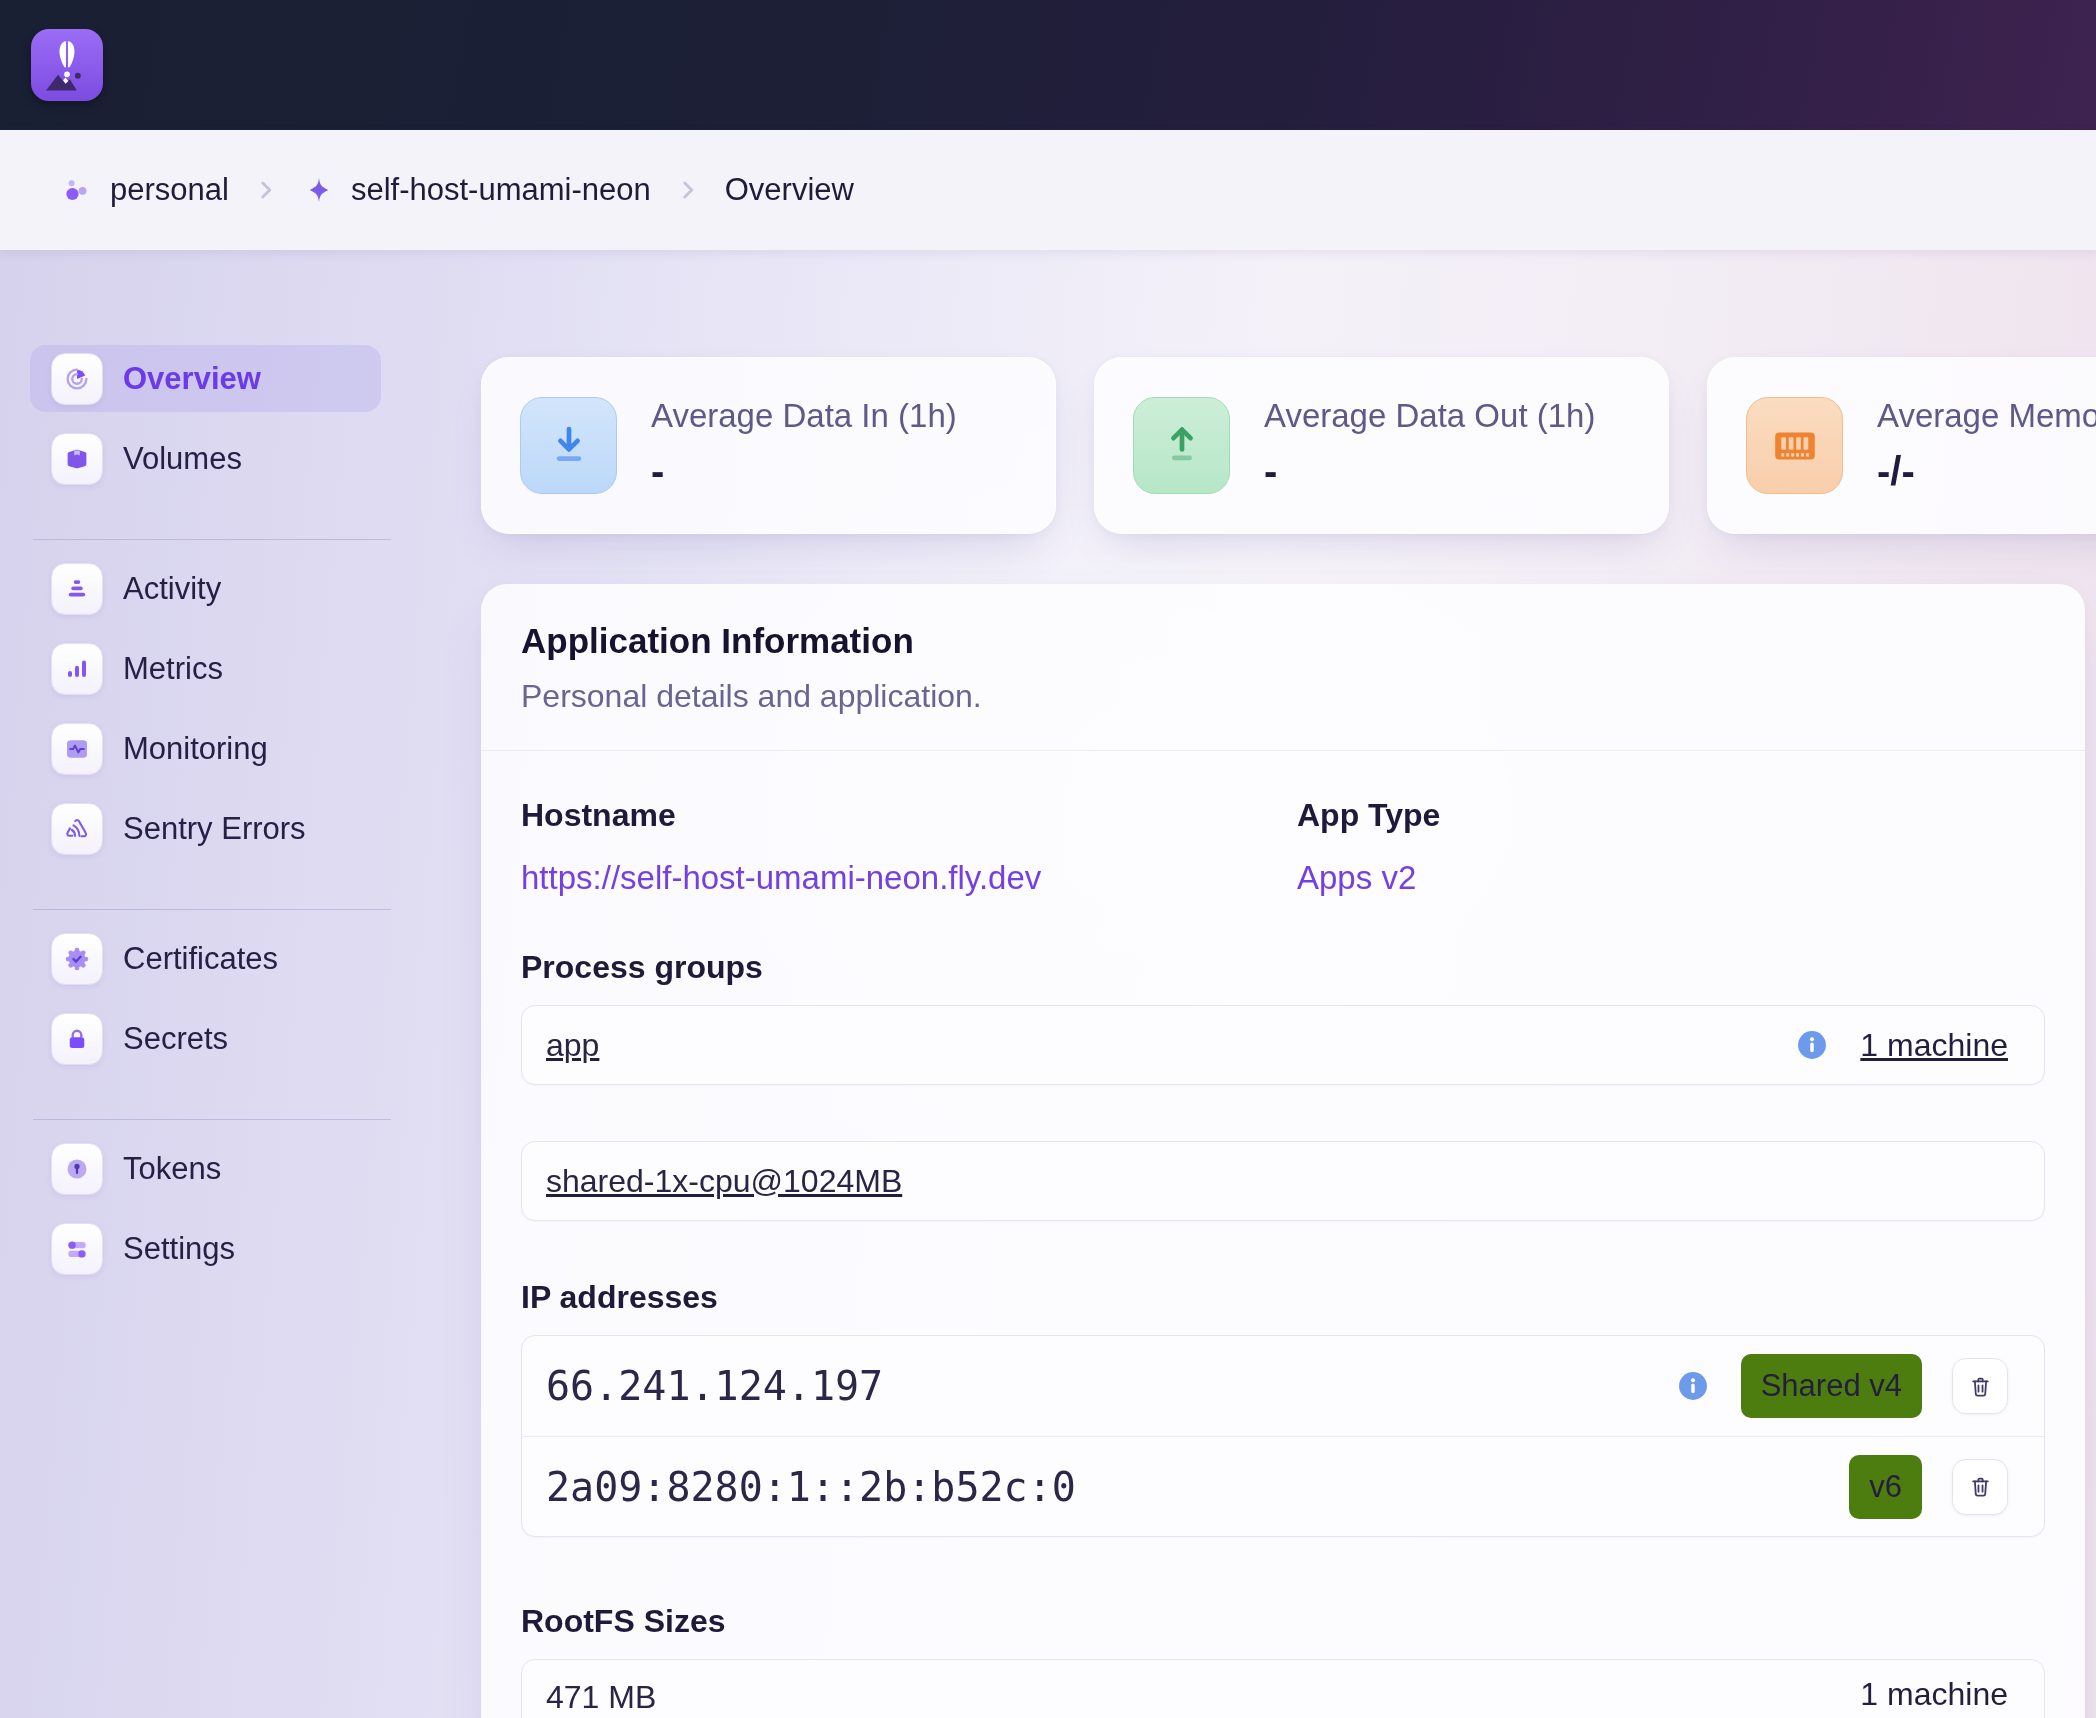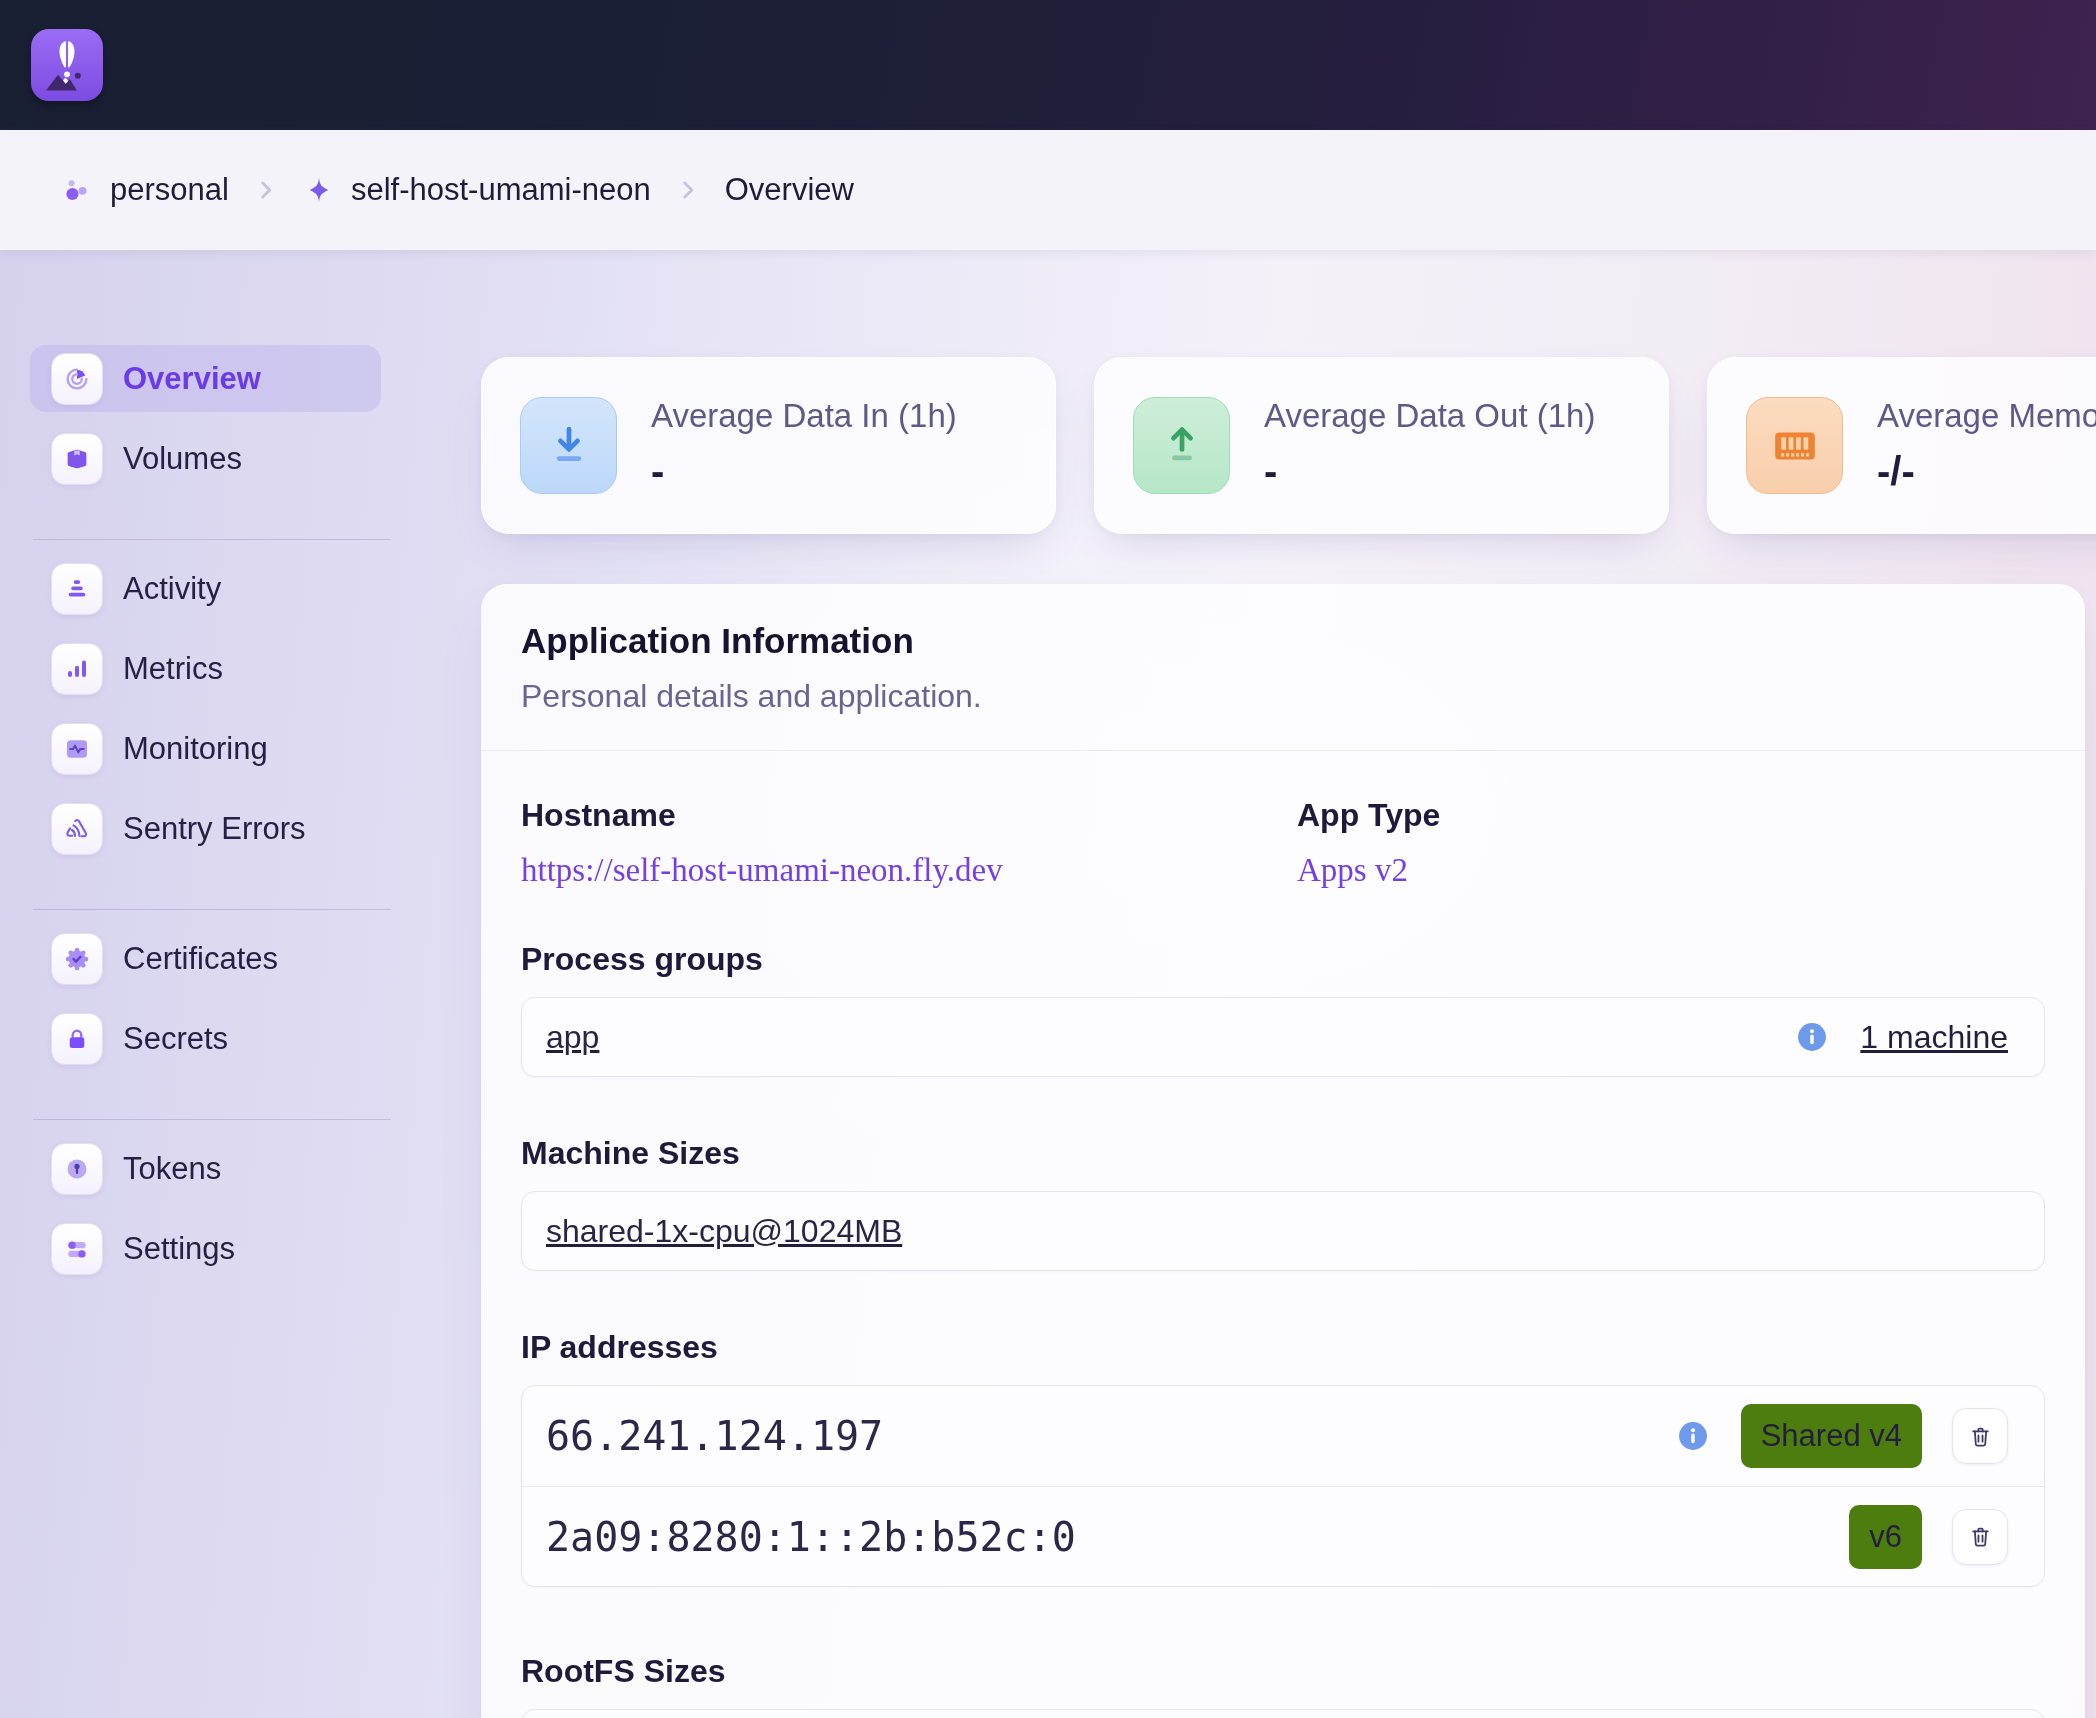--- a/index.html
+++ b/index.html
@@ -88,21 +88,21 @@
     background: rgba(253,253,255,0.90);
     box-shadow: 0 24px 60px -20px rgba(88,76,150,0.18), 0 2px 8px rgba(120,110,180,0.05);
     padding-top: 36px;
   }
   .panel-head { padding: 0 40px 34px; border-bottom: 1px solid #eceaf4; }
   .panel-title { font-size: 35px; font-weight: 700; color: #171230; line-height: 42px; }
   .panel-sub { font-size: 32px; color: #6a6590; margin-top: 14px; line-height: 40px; }
   .panel-body { padding: 44px 40px 40px; }
   .cols { display: grid; grid-template-columns: 776px 1fr; }
   .field-label { font-size: 32px; font-weight: 600; color: #1f1a3a; line-height: 40px; }
-  .field-link { margin-top: 14px; font-size: 33px; line-height: 42px; color: #7440e4; text-decoration: none; display: inline-block; cursor: pointer; font-family: Liberation Serif, serif; }
+  .field-link { margin-top: 22px; font-size: 33px; line-height: 42px; color: #7440e4; text-decoration: none; display: inline-block; cursor: pointer; }
   .section { margin-top: 56px; }
   .section.mt48 { margin-top: 48px; }
   .section.mt64 { margin-top: 64px; }
   .row-box {
     margin-top: 18px; border: 1px solid #e6e4f0; border-radius: 14px;
     background: #fdfdff; display: flex; align-items: center;
     height: 80px; padding: 0 36px 0 24px;
     box-shadow: 0 1px 2px rgba(120,110,180,0.05);
     text-decoration: underline;
   }
@@ -397,21 +397,20 @@
                     <circle cx="12" cy="8.1" r="1.35" fill="#fff"></circle>
                     <rect x="10.85" y="10.4" width="2.3" height="6.4" rx="1.15" fill="#fff"></rect>
                   </svg>
               </span>
               <span class="count">1 machine</span>
             </span>
           </div>
         </div>
 
         <div class="section">
-          <div class="field-label">Machine Sizes</div>
           <div class="row-box">
             <span class="row-name">shared-1x-cpu@1024MB</span>
           </div>
         </div>
 
         <div class="section">
           <div class="field-label">IP addresses</div>
           <div class="ip-container">
             <div class="ip-row">
               <span class="mono">66.241.124.197</span>

